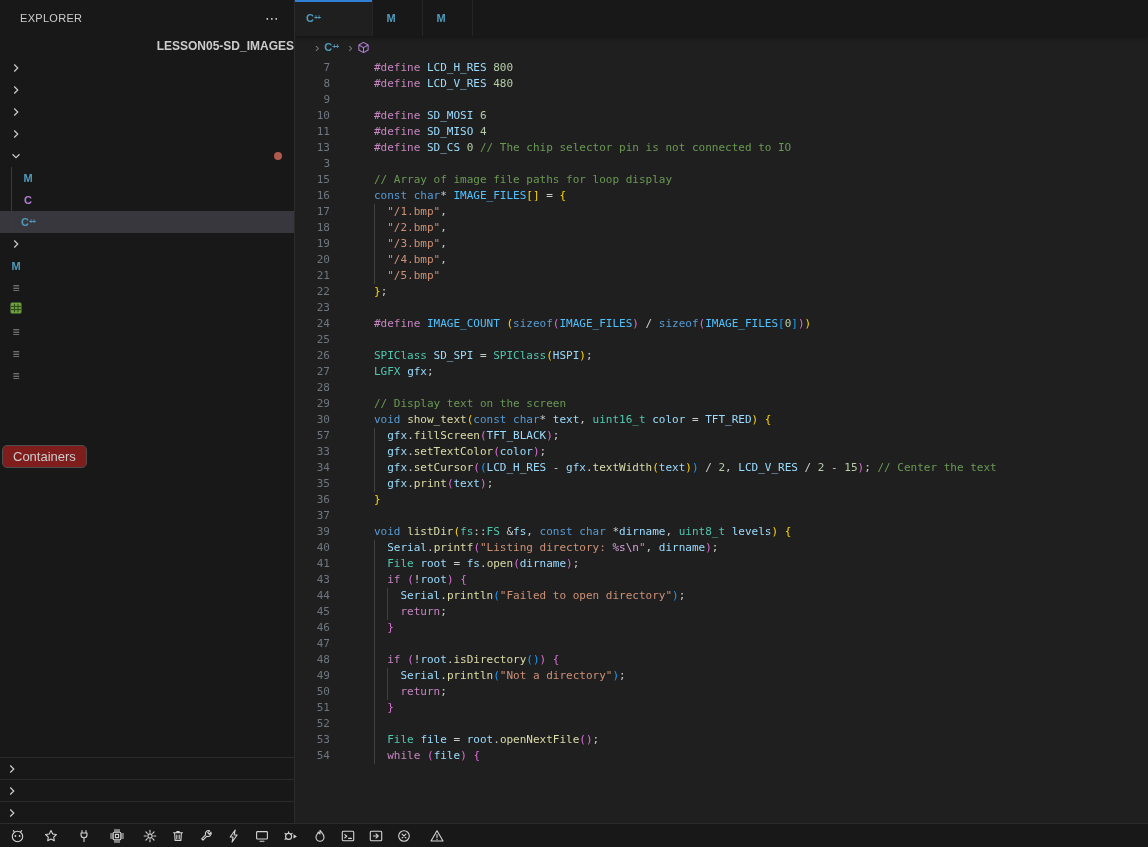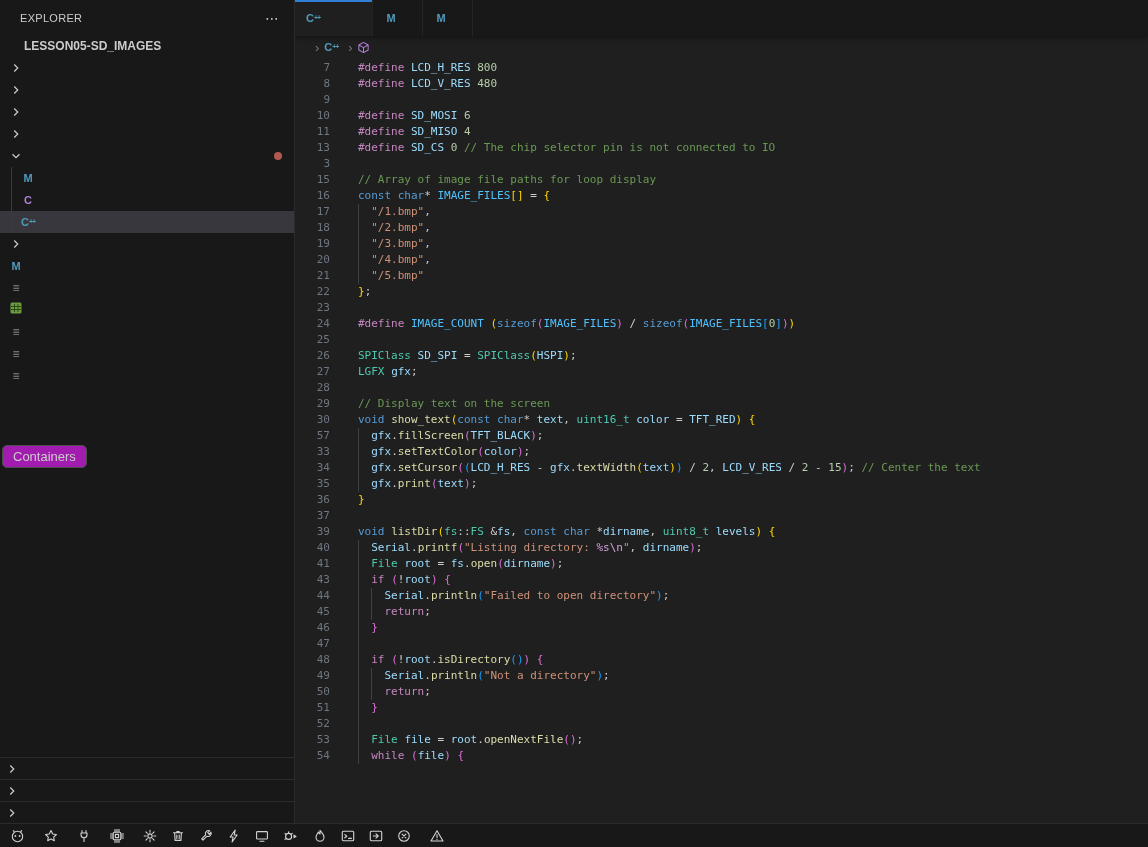--- a/index.html
+++ b/index.html
@@ -10,36 +10,36 @@
   .sidebar{position:absolute;left:0;top:0;width:295px;height:823px;background:#181818;
            border-right:1px solid #2b2b2b;box-sizing:border-box;overflow:hidden;}
   .sb-header{display:flex;align-items:center;justify-content:space-between;height:35px;padding:0 14px 0 20px;}
   .sb-title{font-size:11px;letter-spacing:.3px;color:#cccccc;}
   .sb-more{color:#cccccc;font-size:14px;cursor:pointer;letter-spacing:1px;}
   .row{display:flex;align-items:center;height:22px;line-height:22px;white-space:nowrap;cursor:pointer;position:relative;}
   .row.sel{background:#37373d;}
   .row .twist{width:16px;height:16px;flex:0 0 16px;display:flex;align-items:center;justify-content:center;}
   .row .twist svg{transition:none;}
   .row.exp .twist svg{transform:rotate(90deg);}
-  .root-row{font-weight:bold;font-size:12px;padding-left:4px;}
+  .root-row{font-weight:bold;font-size:12px;padding-left:4px;justify-content:space-between;}
   .lvl1{padding-left:8px;}
   .lvl2{padding-left:20px;}
   .lvl2 .guide{position:absolute;left:11px;top:0;bottom:0;width:1px;background:#3a3a3a;}
   .label{margin-left:4px;font-size:13px;color:#cccccc;overflow:hidden;text-overflow:ellipsis;}
   .err .label{color:#f14c4c;}
   .badge{margin-left:auto;margin-right:12px;font-size:12px;color:#f14c4c;}
   .dotbadge{margin-left:auto;margin-right:12px;width:8px;height:8px;border-radius:50%;background:#b05a4f;}
   .fi{display:inline-flex;width:16px;flex:0 0 16px;justify-content:center;font-weight:bold;font-size:11px;line-height:16px;}
   .fi-m{color:#519aba;}
   .fi-c{color:#b180d7;}
   .fi-cpp{color:#519aba;}
   .fi-cpp b{font-size:7px;vertical-align:super;letter-spacing:-1px;font-weight:bold;}
   .fi-l{color:#8a8a8a;font-weight:normal;font-size:12px;}
   .containers-chip{position:absolute;left:2px;top:445px;padding:3px 10px;border:1px solid #4d4d4d;
-                   border-radius:5px;background:#a21caf;color:#cccccc;font-size:13px;}
+                   border-radius:5px;background:#7f1d1d;color:#cccccc;font-size:13px;}
   .sb-sections{position:absolute;left:0;right:0;bottom:0;}
   .sb-section{display:flex;align-items:center;height:21px;border-top:1px solid #2b2b2b;
               font-size:11px;font-weight:bold;letter-spacing:.3px;padding-left:4px;cursor:pointer;}
   .sb-section .twist{width:16px;display:flex;justify-content:center;}
   
   .editor{position:absolute;left:295px;top:0;right:0;height:823px;background:#1f1f1f;overflow:hidden;}
   .tabbar{display:flex;height:36px;background:#181818;position:relative;box-shadow:0 2px 4px rgba(0,0,0,.35);}
   .tab{display:flex;align-items:center;height:36px;padding:0 10px;background:#181818;
        border-right:1px solid #252526;box-sizing:border-box;cursor:pointer;position:relative;}
   .tab.active{background:#1f1f1f;}
@@ -54,21 +54,21 @@
   .breadcrumb{display:flex;align-items:center;height:22px;padding-left:16px;font-size:12px;color:#a0a0a0;background:#1f1f1f;}
   .bc-item{display:flex;align-items:center;cursor:pointer;}
   .bc-sep{margin:0 4px;color:#7a7a7a;font-size:13px;}
   .bc-item .fi{margin-right:2px;}
   .bc-ico{display:inline-flex;margin-right:3px;}
   
   .code{position:relative;padding-top:2px;font-family:"DejaVu Sans Mono","Liberation Mono",monospace;
         font-size:11px;line-height:16px;}
   .cl{display:flex;height:16px;white-space:pre;}
   .ln{width:35px;flex:0 0 35px;text-align:right;color:#6e7681;margin-left:0;}
-  .lc{margin-left:28px;position:relative;}
+  .lc{margin-left:44px;position:relative;}
   .lc .g{position:absolute;top:0;bottom:0;width:1px;background:#404040;}
   .tk-kw{color:#C586C0}.tk-kb{color:#569CD6}.tk-ty{color:#4EC9B0}.tk-fn{color:#DCDCAA}
   .tk-vr{color:#9CDCFE}.tk-cn{color:#4FC1FF}.tk-nm{color:#B5CEA8}.tk-st{color:#CE9178}
   .tk-es{color:#D7A0DF}.tk-cm{color:#6A9955}.tk-pl{color:#cccccc}
   .tk-b1{color:#FFD700}.tk-b2{color:#DA70D6}.tk-b3{color:#179FFF}
   
   .statusbar{position:absolute;left:0;right:0;bottom:0;height:24px;background:#181818;border-top:1px solid #2b2b2b;
              display:flex;align-items:center;overflow:hidden;box-sizing:border-box;}
   .st-item{display:flex;align-items:center;height:24px;padding:0 7px;color:#d4d4d4;font-size:12px;cursor:pointer;white-space:nowrap;}
   .st-item svg{display:block;}

